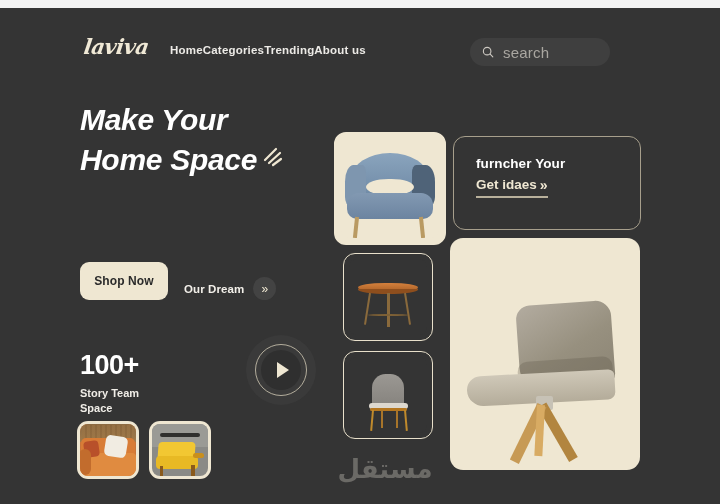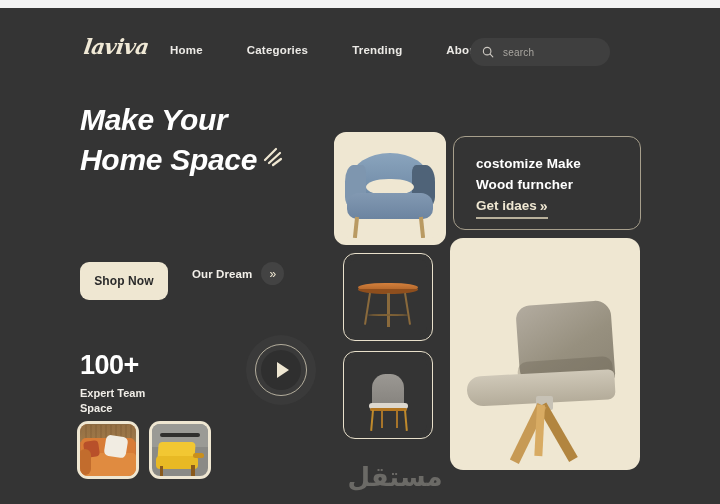--- a/index.html
+++ b/index.html
@@ -30,51 +30,51 @@
   .logo{
     position:absolute;left:84px;top:26px;
     font-family:"DejaVu Serif", serif;
     font-style:italic;font-weight:700;
     font-size:21px;letter-spacing:-0.5px;
     color:#f0e9d6;
     transform:skewX(-8deg);
   }
   .nav-links{
     position:absolute;left:170px;top:36px;
-    display:flex;align-items:center;gap:44px;
+    display:flex;align-items:center;
   }
   .nav-link{
     font-size:11.5px;font-weight:600;color:#eceae6;
     letter-spacing:.2px;cursor:pointer;white-space:nowrap;
   }
   .search-box{
     position:absolute;left:470px;top:30px;
     width:140px;height:28px;border-radius:14px;
     background:#3f3f3f;
     display:flex;align-items:center;gap:9px;
     padding:0 12px;box-sizing:border-box;cursor:text;
   }
   .search-icon{flex:0 0 auto;display:block;}
-  .search-ph{font-size:10px;color:#a9a6a0;letter-spacing:.2px;}
+  .search-ph{font-size:15px;color:#a9a6a0;letter-spacing:.2px;}
 
   
   .headline{
     position:absolute;left:80px;top:92px;width:270px;
     font-size:30px;line-height:40px;font-weight:700;
     color:#ffffff;letter-spacing:-0.3px;
   }
   .headline .ln{display:block;white-space:nowrap;font-style:italic;}
   .sparkle{
     display:inline-block;vertical-align:middle;
     margin-left:4px;position:relative;top:-4px;
   }
 
   .cta-row{
     position:absolute;left:80px;top:254px;
-    display:flex;align-items:flex-start;gap:24px;
+    display:flex;align-items:flex-end;gap:16px;
   }
   .shop-btn{
     width:88px;height:38px;border-radius:9px;
     background:#efe7d2;color:#2b2b2b;
     font-size:12px;font-weight:700;
     display:flex;align-items:center;justify-content:center;
     cursor:pointer;border:none;letter-spacing:.1px;
     font-family:"Liberation Sans", sans-serif;
   }
   .story-link{
@@ -317,22 +317,22 @@
     position:absolute;left:46%;top:72%;width:5%;height:27%;
     background:#b2853f;transform:rotate(-30deg);transform-origin:top center;
   }
   .swivel .sw-legC{
     position:absolute;left:46%;top:72%;width:4%;height:22%;
     background:#d8ab63;transform:rotate(3deg);transform-origin:top center;
   }
 
   
   .watermark{
-    position:absolute;left:320px;top:448px;width:150px;
-    text-align:center;opacity:.62;pointer-events:none;margin-top:8px;
+    position:absolute;left:310px;top:448px;width:150px;
+    text-align:center;opacity:.62;pointer-events:none;
   }
   .wm-ar{
     font-size:26px;color:#8e8b86;line-height:26px;
     font-family:"DejaVu Sans", sans-serif;font-weight:700;
     direction:rtl;
   }
   .wm-en{
     font-size:13px;color:#8e8b86;letter-spacing:.4px;margin-top:1px;
     font-weight:400;
   }
@@ -379,21 +379,21 @@
       <button class="shop-btn">Shop Now</button>
       <div class="story-link">
         <span class="story-text">Our Dream</span>
         <span class="story-circ">»</span>
       </div>
     </div>
 
     <div class="stat">
       <div class="stat-num">100+</div>
       <div class="stat-label">
-        <span>Expert Team</span><br>
+        <span>Story Team</span><br>
         <span>Space</span>
       </div>
     </div>
 
     <div class="thumbs">
       <div class="thumb">
         <div class="thumb-inner sofa">
           <div class="wall"></div>
             <div class="back"></div>
             <div class="seat"></div>
@@ -452,22 +452,21 @@
           <div class="dc-seat"></div>
           <div class="dc-apron"></div>
         <div class="dc-l1"></div>
           <div class="dc-l2"></div>
           <div class="dc-l3"></div>
           <div class="dc-l4"></div>
       </div>
     </div>
 
     <div class="info-card">
-      <div class="info-l1">costomize  Make</div>
-      <div class="info-l2">Wood furncher</div>
+      <div class="info-l1">furncher  Your</div>
       <div class="info-link">
         <span>Get idaes</span>
         <span class="info-chev">»</span>
       </div>
     </div>
 
     <div class="hero-card">
       <div class="swivel">
         <div class="sw-back"></div>
           <div class="sw-backshadow"></div>

